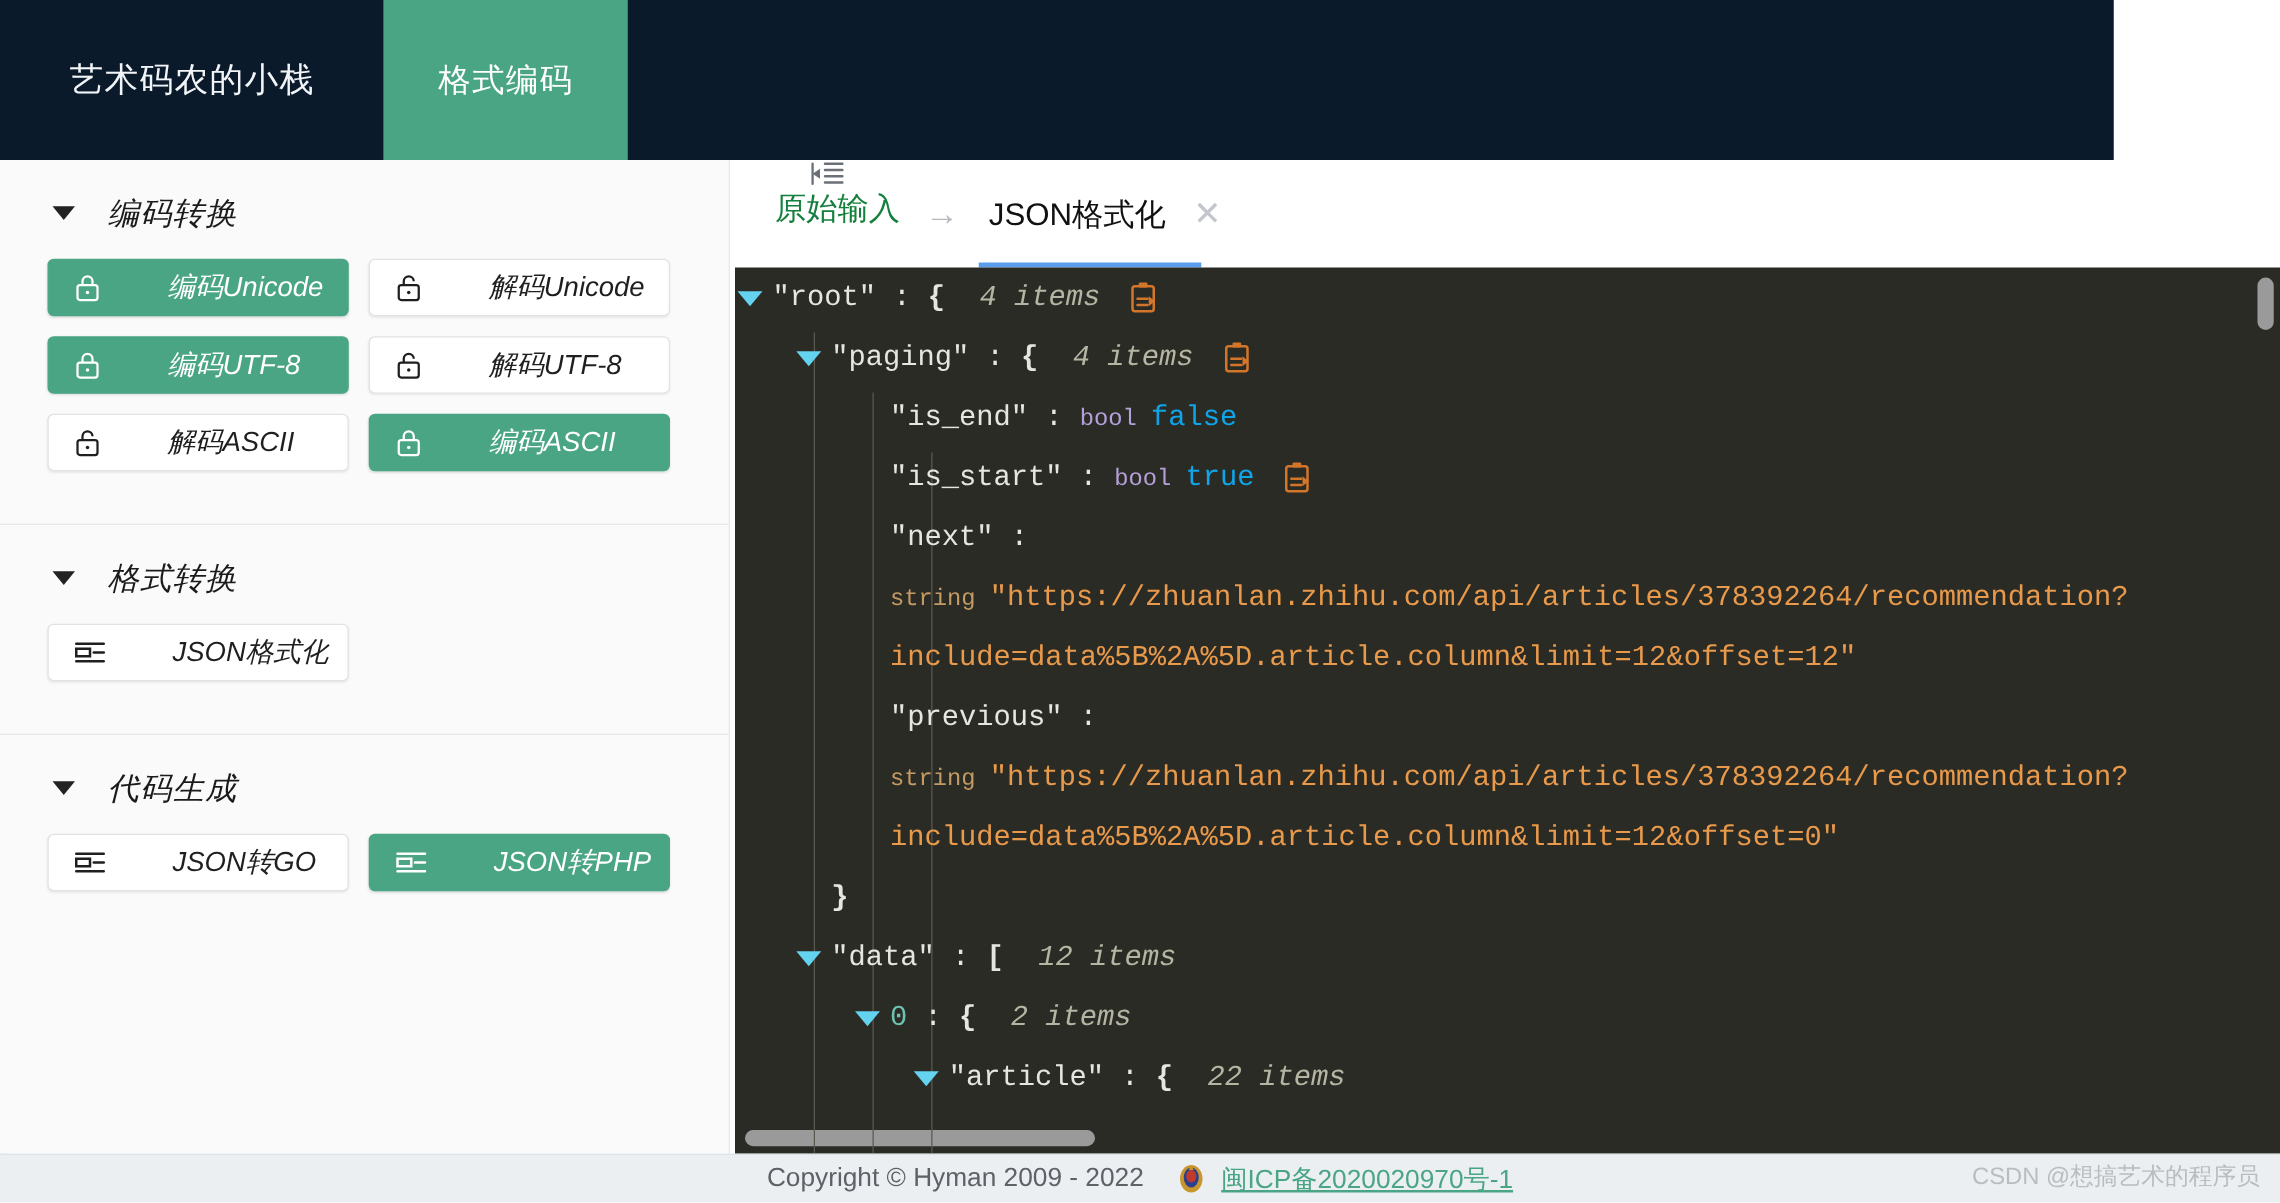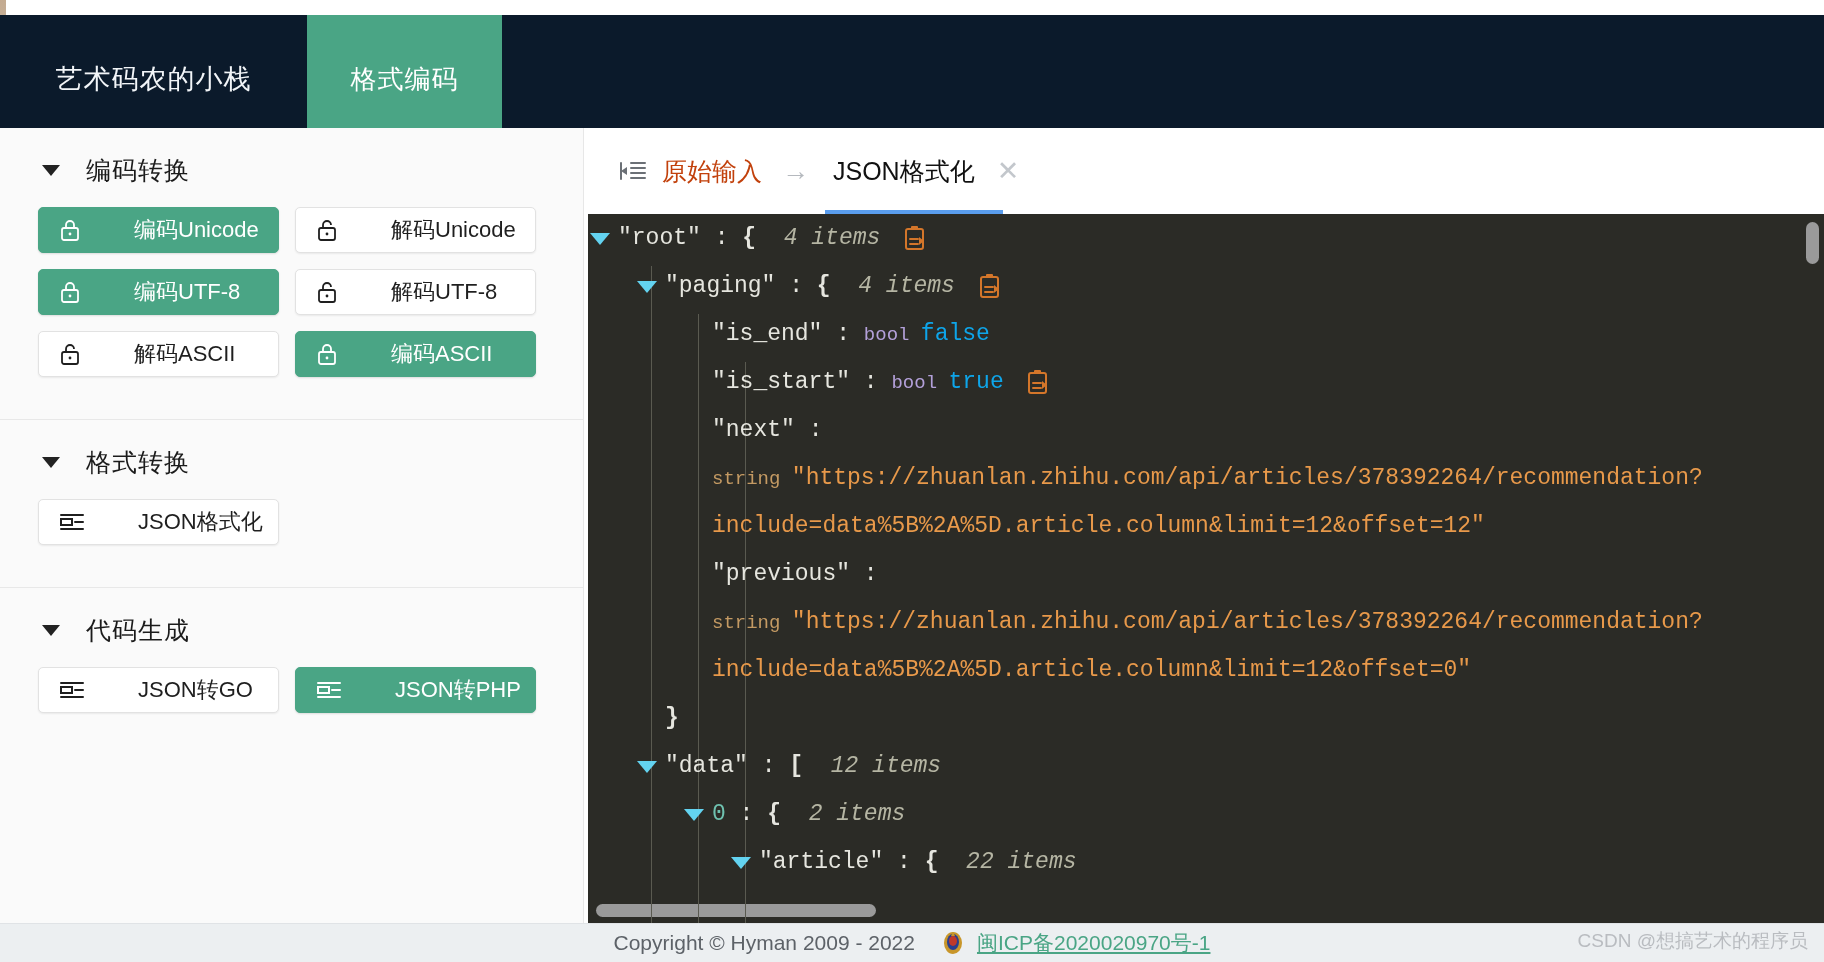--- a/index.html
+++ b/index.html
@@ -6,21 +6,21 @@
   html, body {
     width: 1824px; height: 962px;
     font-family: "Liberation Sans", sans-serif;
     background: #ffffff;
     overflow: hidden;
   }
   #app { position: relative; width: 1824px; height: 962px; }
 
   
   .topbar {
-    position: absolute; top: 15px; left: 0; width: 1824px; height: 128px;
+    position: absolute; top: 0; left: 0; width: 1691px; height: 128px;
     display: flex; align-items: stretch;
     background: #ffffff;
   }
   .brand-block {
     width: 307px; background: #0b1a2b;
     display: flex; align-items: center; justify-content: center;
   }
   .brand-title { color: #f2f5f8; font-size: 27px; letter-spacing: 1px; }
   .topbar-tab {
     width: 195px; background: #4aa585;
@@ -29,21 +29,21 @@
   .topbar-tab-label { color: #ffffff; font-size: 26px; letter-spacing: 1px; }
   .topbar-rest { flex: 1; background: #0b1a2b; }
 
   
   .sidebar {
     position: absolute; top: 128px; left: 0; width: 584px; height: 795px;
     background: #fafafa;
     border-right: 1px solid #e7e7e7;
     overflow: hidden;
   }
-  .section { padding: 0 0 0 0; }
+  .section { padding: 0 0 0 0; font-style: italic; }
   .section-head {
     display: flex; align-items: center;
     padding: 26px 0 20px 42px;
   }
   .caret {
     width: 0; height: 0;
     border-left: 9px solid transparent;
     border-right: 9px solid transparent;
     border-top: 11px solid #222;
     margin-right: 26px;
@@ -80,21 +80,21 @@
   .tabbar {
     position: relative;
     height: 86px; display: flex; align-items: center;
     padding-left: 22px;
     background: #ffffff;
   }
   .tab {
     display: flex; align-items: center; height: 86px;
     padding: 0 14px; font-size: 25px; cursor: pointer;
   }
-  .tab.inactive { color: #c2410c; }
+  .tab.inactive { color: #15803d; flex-direction: column; }
   .tab.active { color: #111111; position: relative; }
   .tab.active::after {
     content: ""; position: absolute; left: 6px; right: 30px; bottom: 0;
     height: 4px; background: #5a9ded;
   }
   .tab .ticon { margin-right: 16px; display: flex; align-items: center; }
   .tab-close {
     margin-left: 22px; color: #c3c7cc; font-size: 27px; line-height: 1;
     cursor: pointer;
   }

